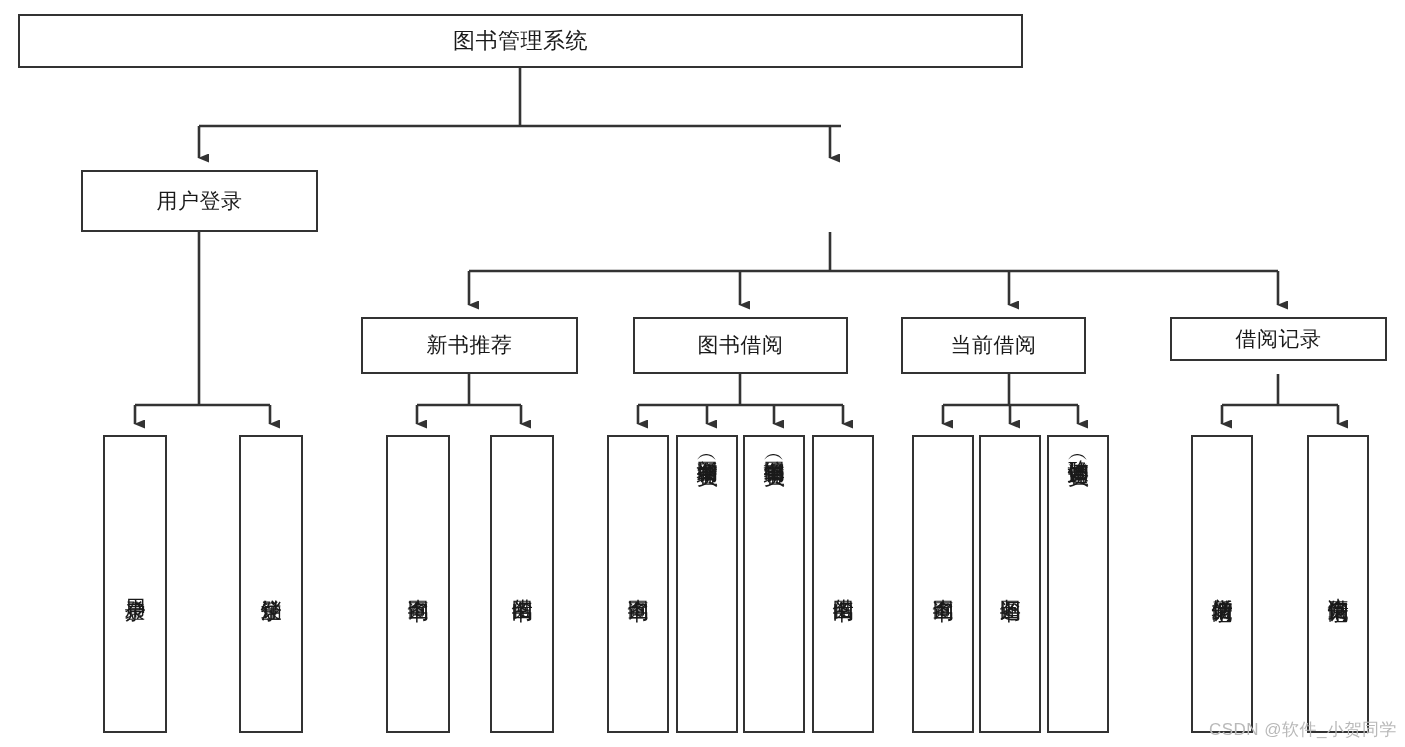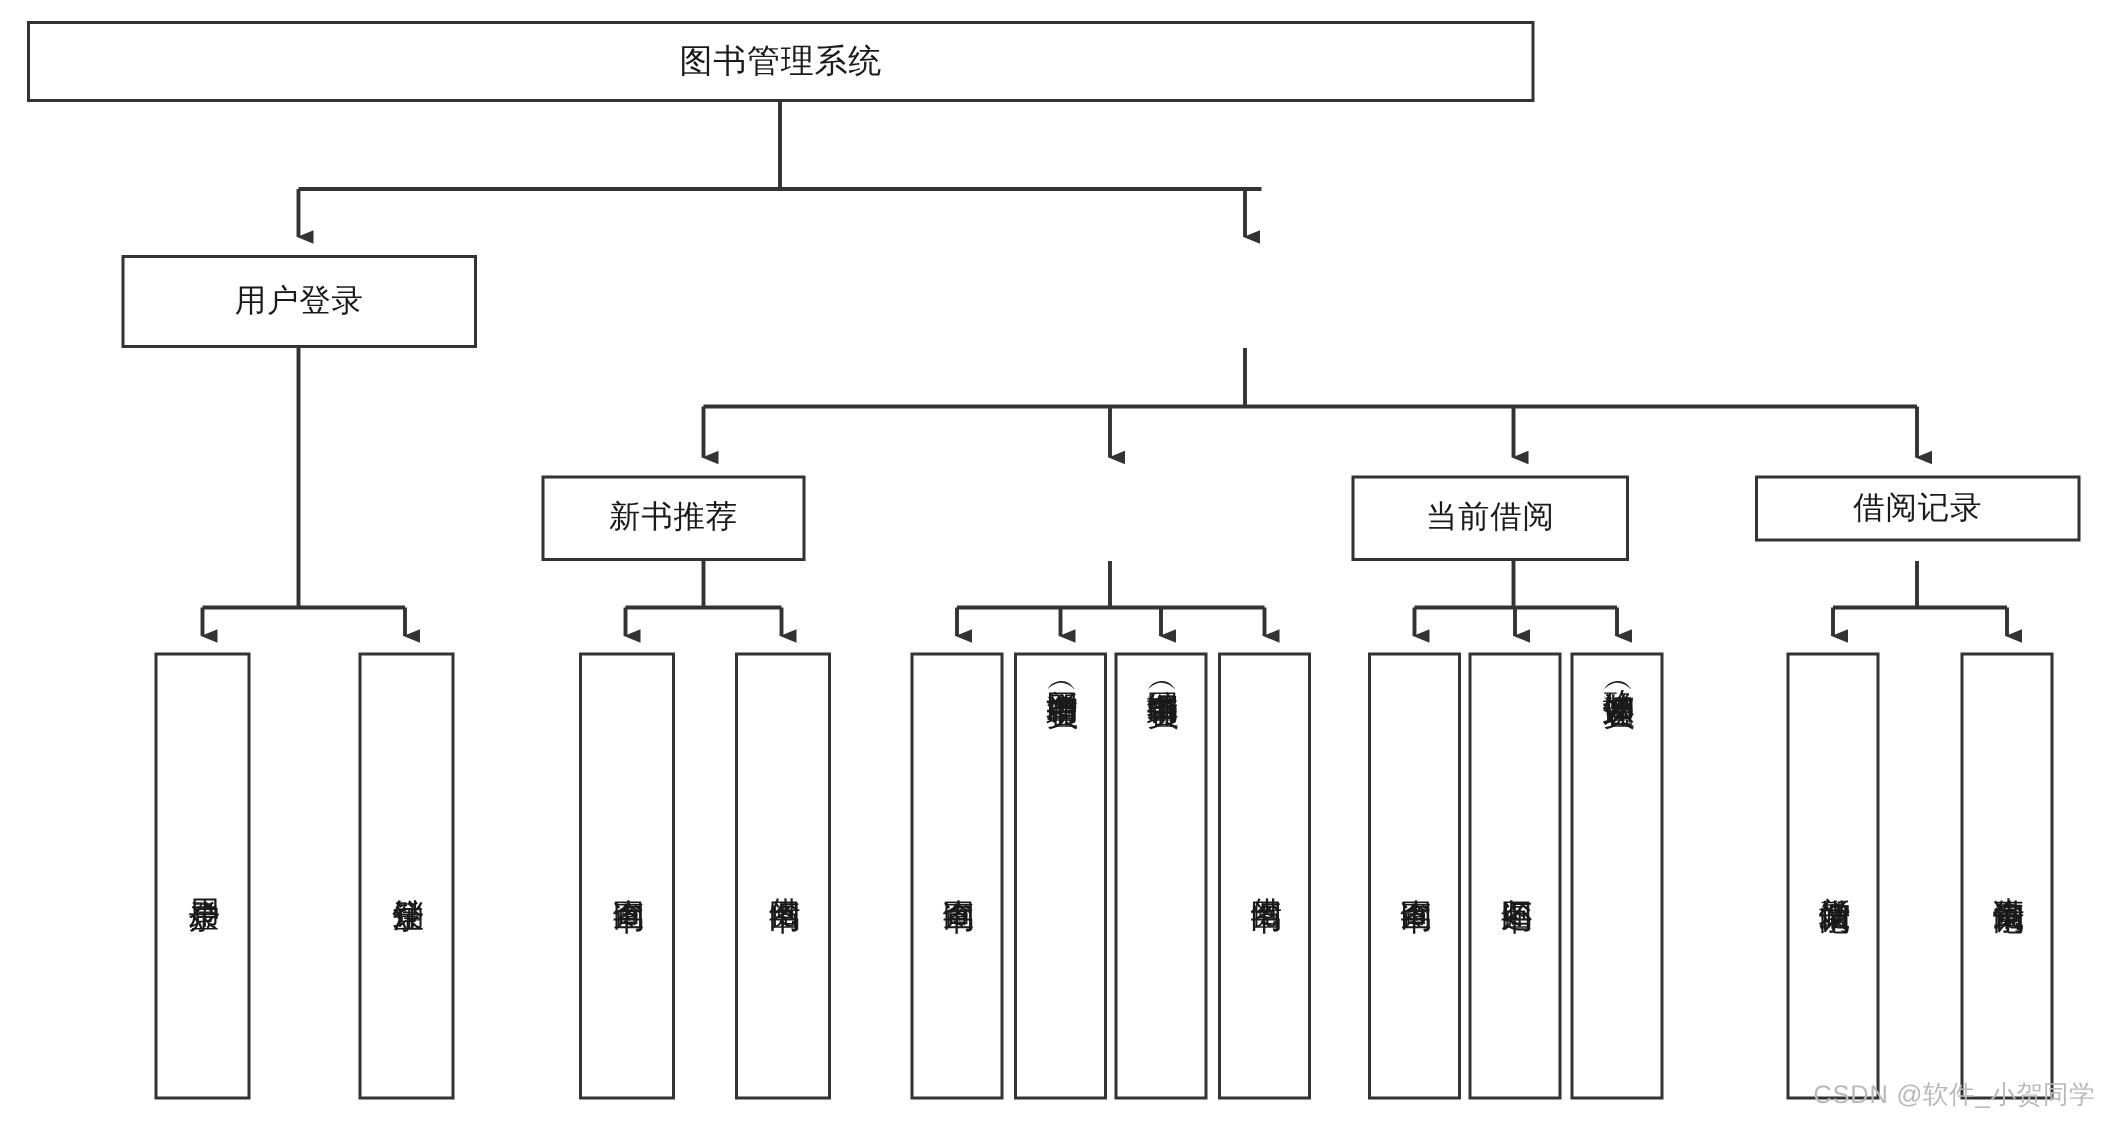--- a/index.html
+++ b/index.html
@@ -143,24 +143,27 @@
 
   <div class="node node-root" style="left:18px; top:14px; width:1005px; height:54px;">
     <span class="label">图书管理系统</span>
   </div>
 
   <div class="node node-l2" style="left:81px; top:170px; width:237px; height:62px;">
     <span class="label">用户登录</span>
   </div>
 
 
-  <div class="node node-l3" style="left:361px; top:317px; width:176px; height:57px;">
+  <div class="node node-l3" style="left:361px; top:317px; width:217px; height:57px;">
     <span class="label">新书推荐</span>
   </div>
 
+  <div class="node node-l3" style="left:633px; top:317px; width:215px; height:57px;">
+    <span class="label">图书借阅</span>
+  </div>
 
   <div class="node node-l3" style="left:901px; top:317px; width:185px; height:57px;">
     <span class="label">当前借阅</span>
   </div>
 
   <div class="node node-l3" style="left:1170px; top:317px; width:217px; height:44px;">
     <span class="label">借阅记录</span>
   </div>
 
   <div class="node node-leaf center-v" style="left:103px; top:435px; width:64px; height:298px;">

